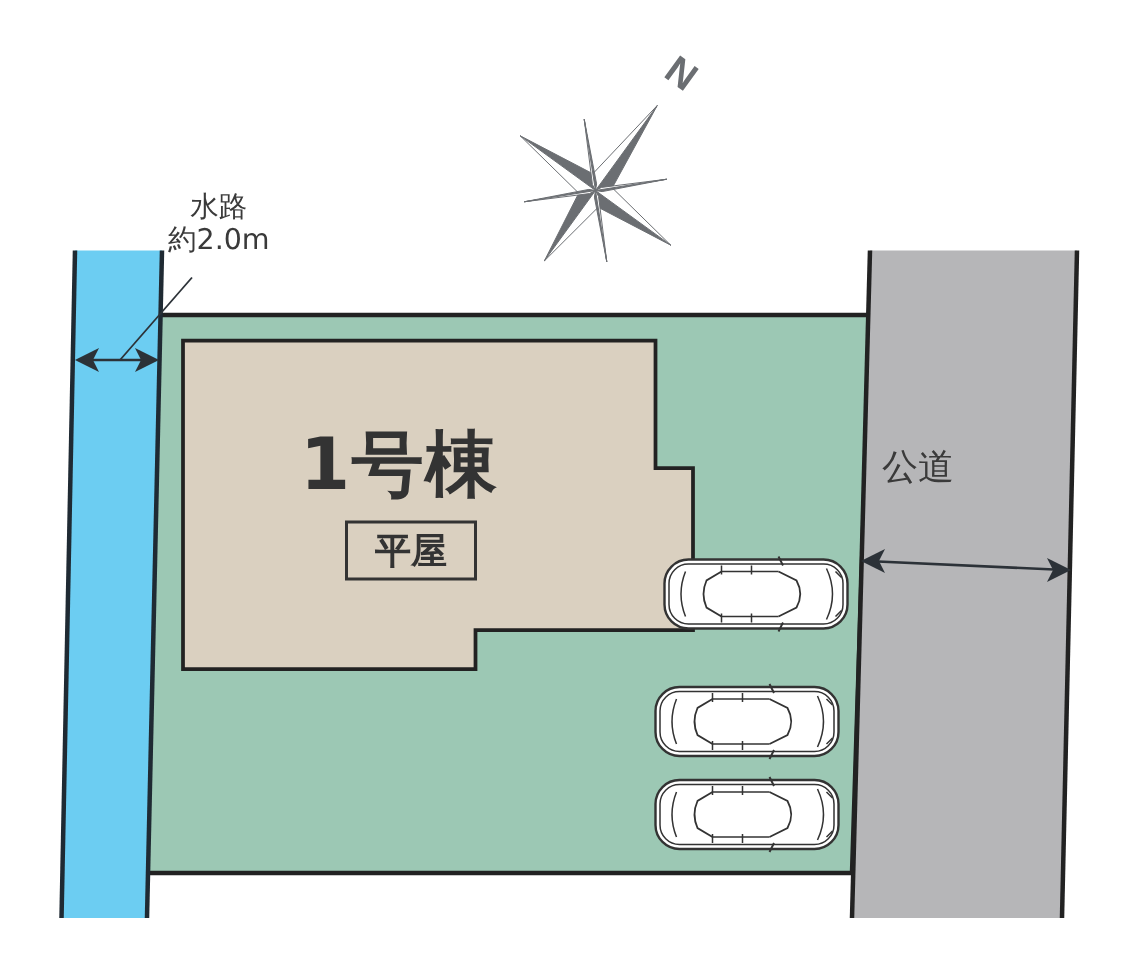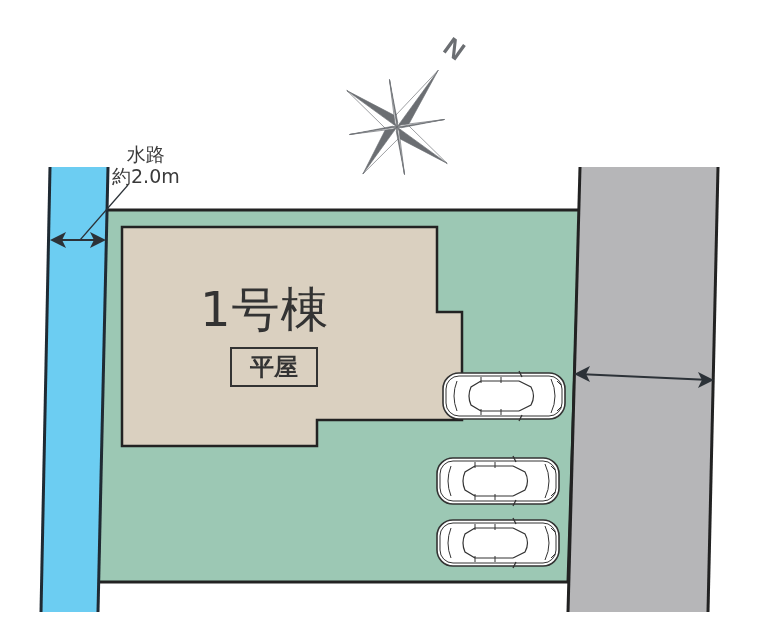--- a/index.html
+++ b/index.html
@@ -1,22 +1,22 @@
 <!DOCTYPE html>
 <html><head>
 <meta charset="utf-8">
 <style>
   html, body { margin: 0; padding: 0; background: #ffffff; }
   body { width: 765px; height: 642px; position: relative; overflow: hidden;
          font-family: "DejaVu Sans", "Liberation Sans", sans-serif; }
   #plan { position: absolute; left: 0; top: 0; }
-  .lbl { position: absolute; color: #3a3a3a; text-align: center; line-height: 1.15; margin-top: 16px; }
+  .lbl { position: absolute; color: #3a3a3a; text-align: center; line-height: 1.15; }
   .water-lbl { left: 112px; top: 128px; font-size: 19px; }
   .road-lbl { left: 588px; top: 298px; font-size: 24px; }
-  .bldg-name { position: absolute; left: 200px; top: 278px; font-size: 48px; font-weight: normal; color: #333; letter-spacing: 1px; }
+  .bldg-name { position: absolute; left: 200px; top: 278px; font-size: 48px; font-weight: bold; color: #333; letter-spacing: 1px; }
   .bldg-type { position: absolute; left: 230px; top: 347px; width: 88px; height: 40px; border: 2px solid #333;
                box-sizing: border-box; font-size: 24px; font-weight: bold; color: #333; text-align: center; line-height: 36px; }
 </style>
 </head>
 <body>
 
 <svg id="plan" width="765" height="642" viewBox="0 0 765 642" xmlns="http://www.w3.org/2000/svg">
   <defs>
     <g id="car">
       <rect x="0" y="0" width="122" height="46" rx="16" ry="16" fill="#ffffff" stroke="#333" stroke-width="1.6"></rect>
@@ -82,16 +82,17 @@
   <use href="#car" x="437" y="458"></use>
   <use href="#car" x="437" y="520"></use>
 </svg>
 
 <div class="lbl water-lbl">
   <div>水路</div>
   <div>約2.0m</div>
 </div>
 
 <div class="lbl road-lbl">
+  <div>公道</div>
 </div>
 
 <div class="bldg-name">1号棟</div>
 <div class="bldg-type">平屋</div>
 
 </body></html>

